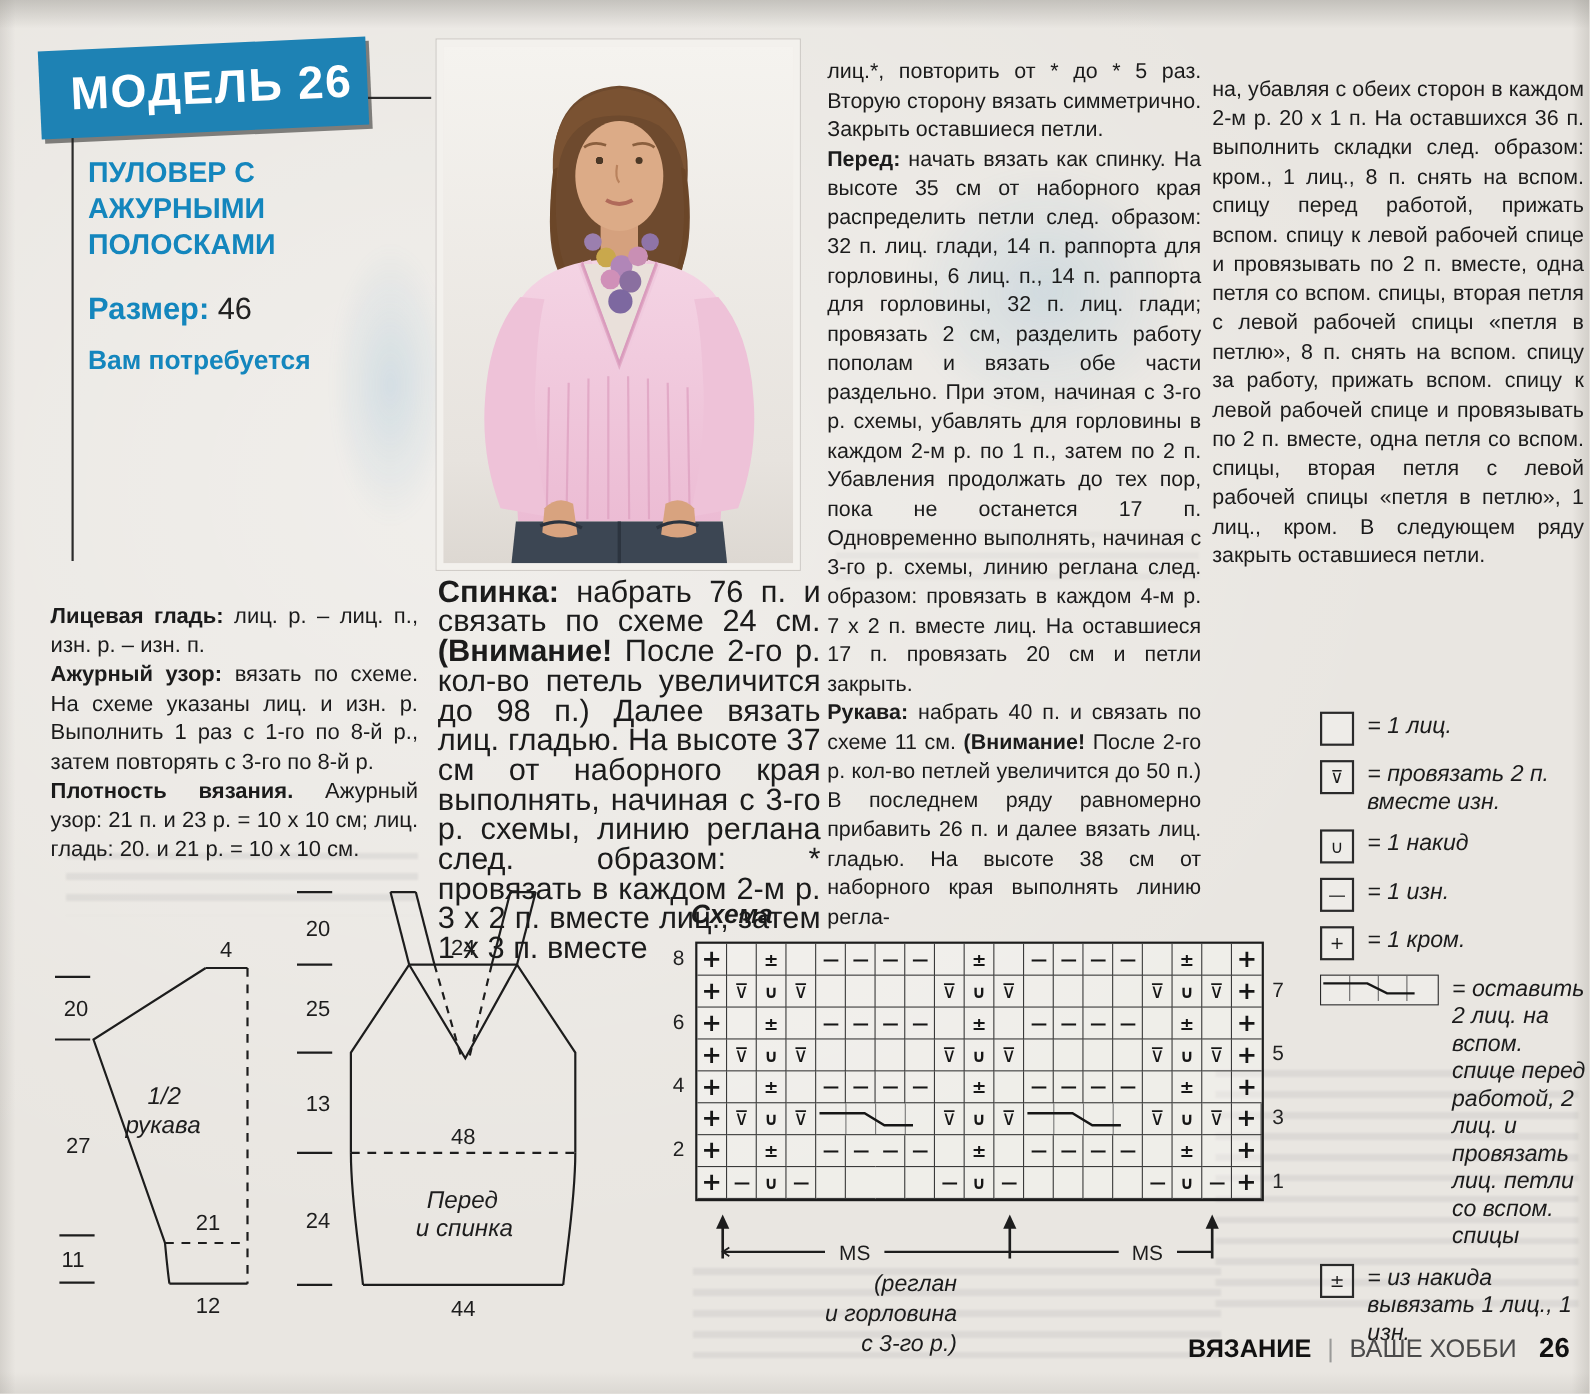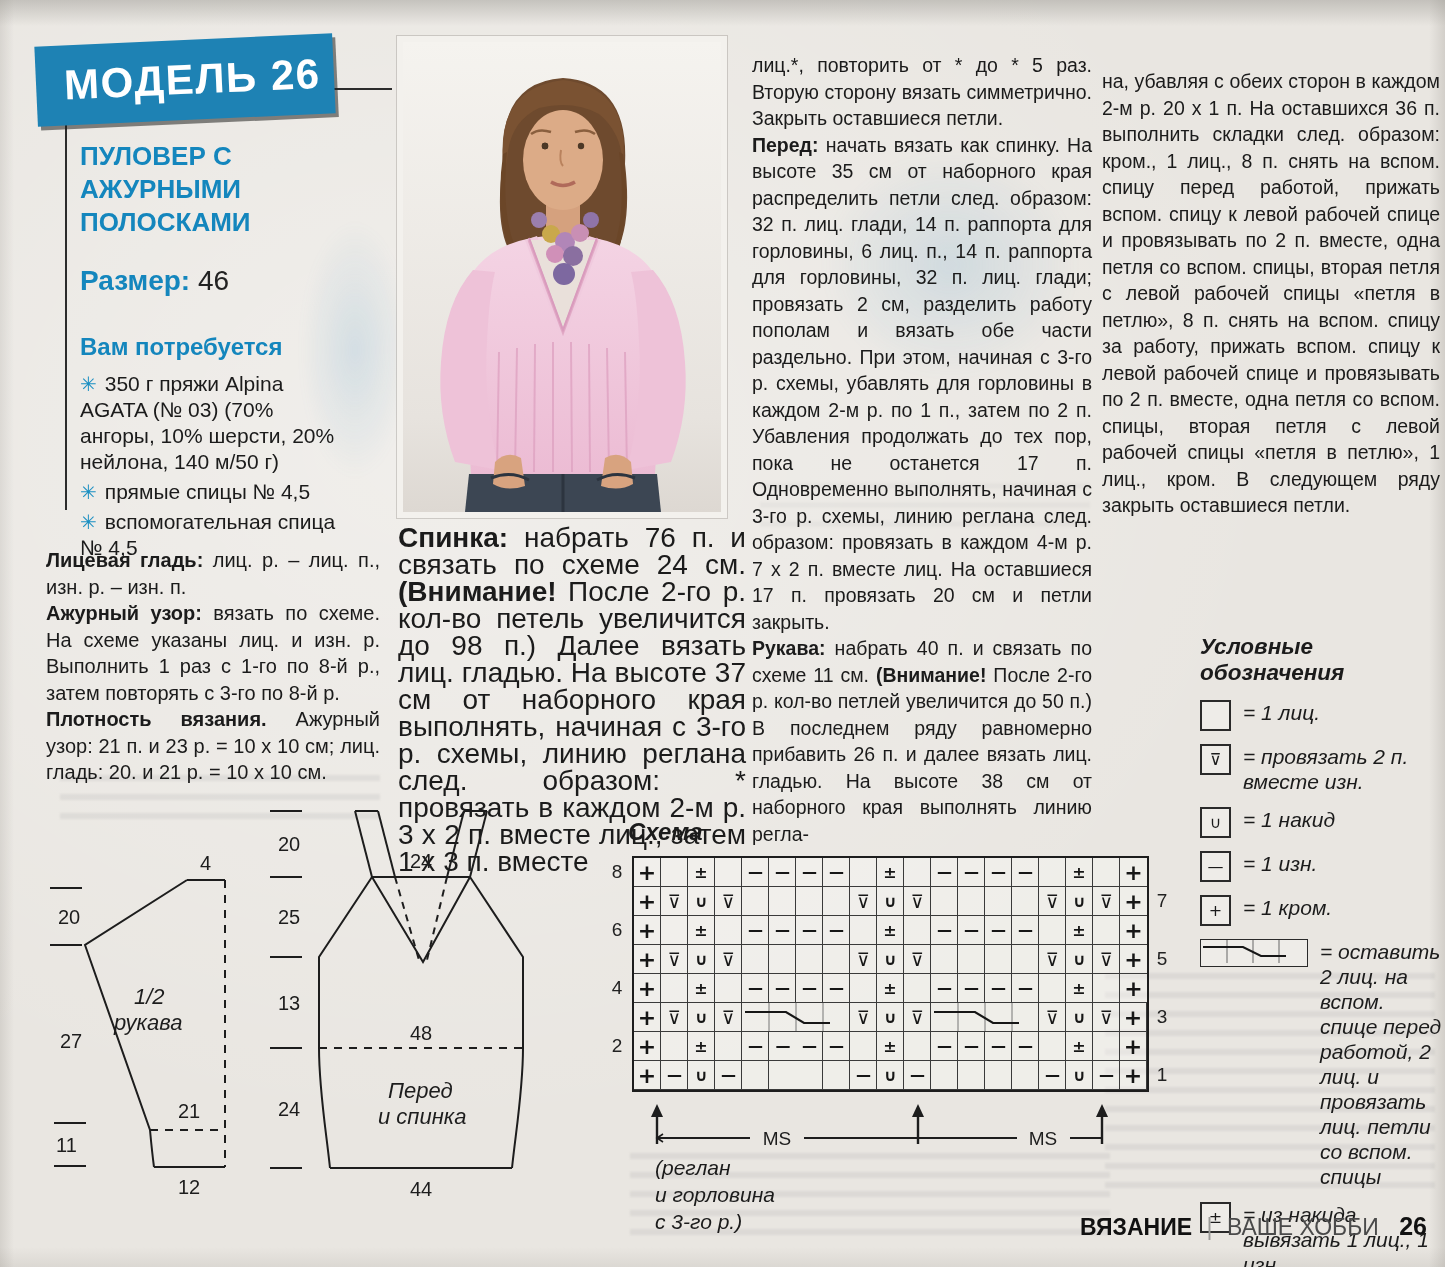--- a/index.html
+++ b/index.html
@@ -30,21 +30,21 @@
     font-weight:bold;font-size:42px;letter-spacing:1.5px;
   }
   .rule-h{position:absolute;left:298px;top:88px;width:94px;height:2px;background:#2c2c2c;}
   .rule-v{position:absolute;left:65px;top:118px;width:2px;height:392px;background:#2c2c2c;}
   
   .info-col{position:absolute;left:80px;top:140px;width:270px;}
   .info-title{color:#1486bd;font-weight:bold;font-size:26px;line-height:33px;white-space:pre-line;}
   .size-row{margin-top:26px;font-size:28px;}
   .size-label{color:#1486bd;font-weight:bold;}
   .size-value{color:#222;}
-  .materials-title{margin-top:36px;color:#1486bd;font-weight:bold;font-size:24px;}
+  .materials-title{margin-top:17px;color:#1486bd;font-weight:bold;font-size:24px;}
   .materials{margin-top:10px;font-size:21px;line-height:26px;}
   .materials .item{margin-top:4px;}
   .bullet{color:#1b8fc2;font-family:"DejaVu Sans",sans-serif;font-size:20px;margin-right:8px;}
   
   .photo{position:absolute;left:397px;top:36px;width:330px;height:482px;
     border:6px solid #f3f1ed;box-sizing:border-box;background:#efece8;
     box-shadow:0 0 0 1px rgba(140,136,130,.35);}
   .photo svg{display:block;}
   
   .tcol{position:absolute;text-align:justify;}
@@ -74,21 +74,21 @@
     font-family:"DejaVu Sans",sans-serif;color:#161616;position:relative;}
   .cell:nth-child(19n){border-right:none;}
   .t-plus{font-size:22px;font-weight:bold;}
   .t-dash{font-size:15px;font-weight:bold;letter-spacing:-1px;}
   .t-u{font-size:16px;font-weight:bold;}
   .t-v{font-size:18px;}
   .t-pm{font-size:16px;font-weight:bold;}
   .cable{grid-column:span 4;}
   .rowlab{position:absolute;font-size:19px;color:#222;width:22px;text-align:center;}
   .ms-svg{position:absolute;left:32px;top:280px;}
-  .chart-note{position:absolute;left:55px;top:336px;width:215px;text-align:left;
+  .chart-note{position:absolute;left:55px;top:336px;width:215px;text-align:right;
     font-style:italic;font-size:21px;line-height:27px;white-space:pre-line;}
   
   .schem{position:absolute;}
   #sleeve-schem{left:42px;top:852px;}
   #body-schem{left:268px;top:778px;}
   .schem text{font-size:20px;fill:#1d1d1d;font-family:"Liberation Sans",sans-serif;}
   .schem text.it{font-style:italic;font-size:22px;}
   
   .footer{position:absolute;right:18px;top:1212px;width:620px;text-align:right;
     font-size:23px;color:#3c3c3c;}
@@ -124,25 +124,20 @@
   </div>
 
   <div class="info-col">
     <div class="info-title">ПУЛОВЕР С АЖУРНЫМИ
 ПОЛОСКАМИ</div>
     <div class="size-row">
       <span class="size-label">Размер:</span>
       <span class="size-value">46</span>
     </div>
     <div class="materials-title">Вам потребуется</div>
-    <div class="materials" id="materials-list">
-        <div class="item"><span class="bullet">✳</span><span>350 г пряжи Alpina AGATA (№ 03) (70% ангоры, 10% шерсти, 20% нейлона, 140 м/50 г)</span></div>
-        <div class="item"><span class="bullet">✳</span><span>прямые спицы № 4,5</span></div>
-        <div class="item"><span class="bullet">✳</span><span>вспомогательная спица № 4,5</span></div>
-      </div>
   </div>
 
   <div class="photo">
     <svg width="318" height="470" viewBox="0 0 318 470">
       <defs>
         <linearGradient id="bgg" x1="0" y1="0" x2="0" y2="1">
           <stop offset="0" stop-color="#f5f3ef"></stop>
             <stop offset="0.8" stop-color="#e7e3de"></stop>
             <stop offset="1" stop-color="#ddd8d2"></stop>
         </linearGradient>
@@ -221,21 +216,20 @@
   <div class="tcol" id="col3">
       <p><span>лиц.*, повторить от * до * 5 раз. Вторую сторону вязать симметрично. Закрыть оставшиеся петли.</span></p>
       <p><b>Перед:</b><span> начать вязать как спинку. На высоте 35 см от наборного края распределить петли след. образом: 32 п. лиц. глади, 14 п. раппорта для горловины, 6 лиц. п., 14 п. раппорта для горловины, 32 п. лиц. глади; провязать 2 см, разделить работу пополам и вязать обе части раздельно. При этом, начиная с 3-го р. схемы, убавлять для горловины в каждом 2-м р. по 1 п., затем по 2 п. Убавления продолжать до тех пор, пока не останется 17 п. Одновременно выполнять, начиная с 3-го р. схемы, линию реглана след. образом: провязать в каждом 4-м р. 7 х 2 п. вместе лиц. На оставшиеся 17 п. провязать 20 см и петли закрыть.</span></p>
       <p><b>Рукава:</b><span> набрать 40 п. и связать по схеме 11 см. </span><b>(Внимание!</b><span> После 2-го р. кол-во петлей увеличится до 50 п.) В последнем ряду равномерно прибавить 26 п. и далее вязать лиц. гладью. На высоте 38 см от наборного края выполнять линию регла-</span></p>
     </div>
   <div class="tcol" id="col4">
       <p><span>на, убавляя с обеих сторон в каждом 2-м р. 20 х 1 п. На оставшихся 36 п. выполнить складки след. образом: кром., 1 лиц., 8 п. снять на вспом. спицу перед работой, прижать вспом. спицу к левой рабочей спице и провязывать по 2 п. вместе, одна петля со вспом. спицы, вторая петля с левой рабочей спицы «петля в петлю», 8 п. снять на вспом. спицу за работу, прижать вспом. спицу к левой рабочей спице и провязывать по 2 п. вместе, одна петля со вспом. спицы, вторая петля с левой рабочей спицы «петля в петлю», 1 лиц., кром. В следующем ряду закрыть оставшиеся петли.</span></p>
     </div>
 
   <div class="legend">
-    <div class="legend-title">Условные обозначения</div>
     <div id="legend-items">
         <div class="legend-item">
           <div class="lsym"></div>
           <div class="ltext">= 1 лиц.</div>
         </div>
         <div class="legend-item">
           <div class="lsym">⊽</div>
           <div class="ltext">= провязать 2 п. вместе изн.</div>
         </div>
         <div class="legend-item">

